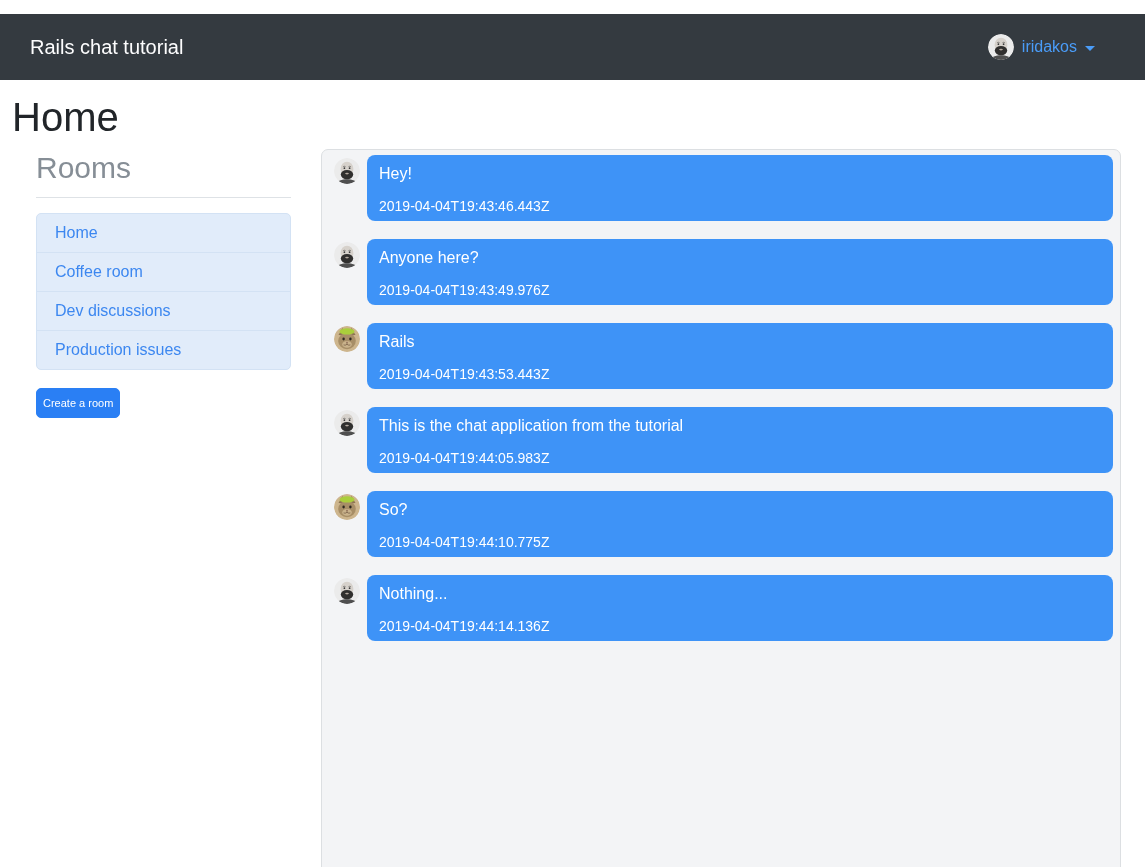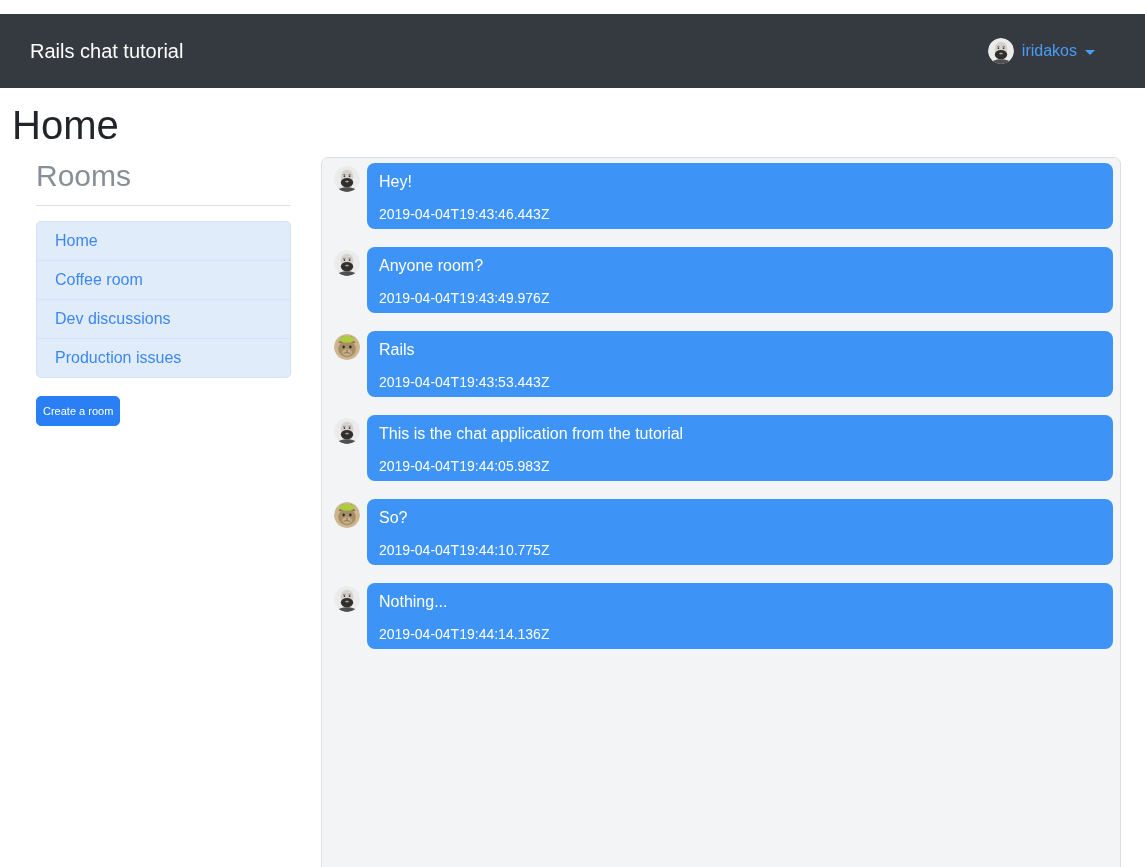--- a/index.html
+++ b/index.html
@@ -7,21 +7,21 @@
   body {
     width: 1145px; height: 867px; overflow: hidden;
     background: #ffffff;
     font-family: "Liberation Sans", sans-serif;
     color: #212529;
   }
   .top-strip { height: 14px; background: #ffffff; }
 
   
   .navbar {
-    height: 74px;
+    height: 66px;
     background: var(--navbar-bg, #343a40);
     display: flex; align-items: center; justify-content: space-between;
     padding: 0 50px 0 30px;
   }
   .brand {
     color: #fdfdfe; font-size: 20px; text-decoration: none; cursor: pointer;
   }
   .user-menu {
     display: flex; align-items: center; cursor: pointer;
   }
@@ -209,21 +209,21 @@
                   <ellipse cx="13" cy="11" rx="6.4" ry="7.3" fill="#d6d1cb"></ellipse>
                   <ellipse cx="13" cy="16.6" rx="6.2" ry="4.7" fill="#302f2e"></ellipse>
                   <ellipse cx="13" cy="15.6" rx="1.9" ry="0.8" fill="#b3a89e"></ellipse>
                   <circle cx="10.4" cy="10.2" r="0.85" fill="#3a3a3a"></circle>
                   <circle cx="15.6" cy="10.2" r="0.85" fill="#3a3a3a"></circle>
                   <path d="M9.2,8.6 Q10.4,8 11.5,8.6 M14.5,8.6 Q15.6,8 16.8,8.6" stroke="#5a5a58" stroke-width="0.7" fill="none"></path>
                 </g>
               </svg>
             </span>
     <div class="bubble">
-      <div class="msg-text">Anyone room?</div>
+      <div class="msg-text">Anyone here?</div>
       <div class="msg-time">2019-04-04T19:43:49.976Z</div>
     </div>
   </div>
 
   <div class="message">
     <span class="avatar msg-avatar">
               <svg viewBox="0 0 26 26" width="26" height="26">
                 <defs>
                   <clipPath id="avclip3">
                     <circle cx="13" cy="13" r="13"></circle>

